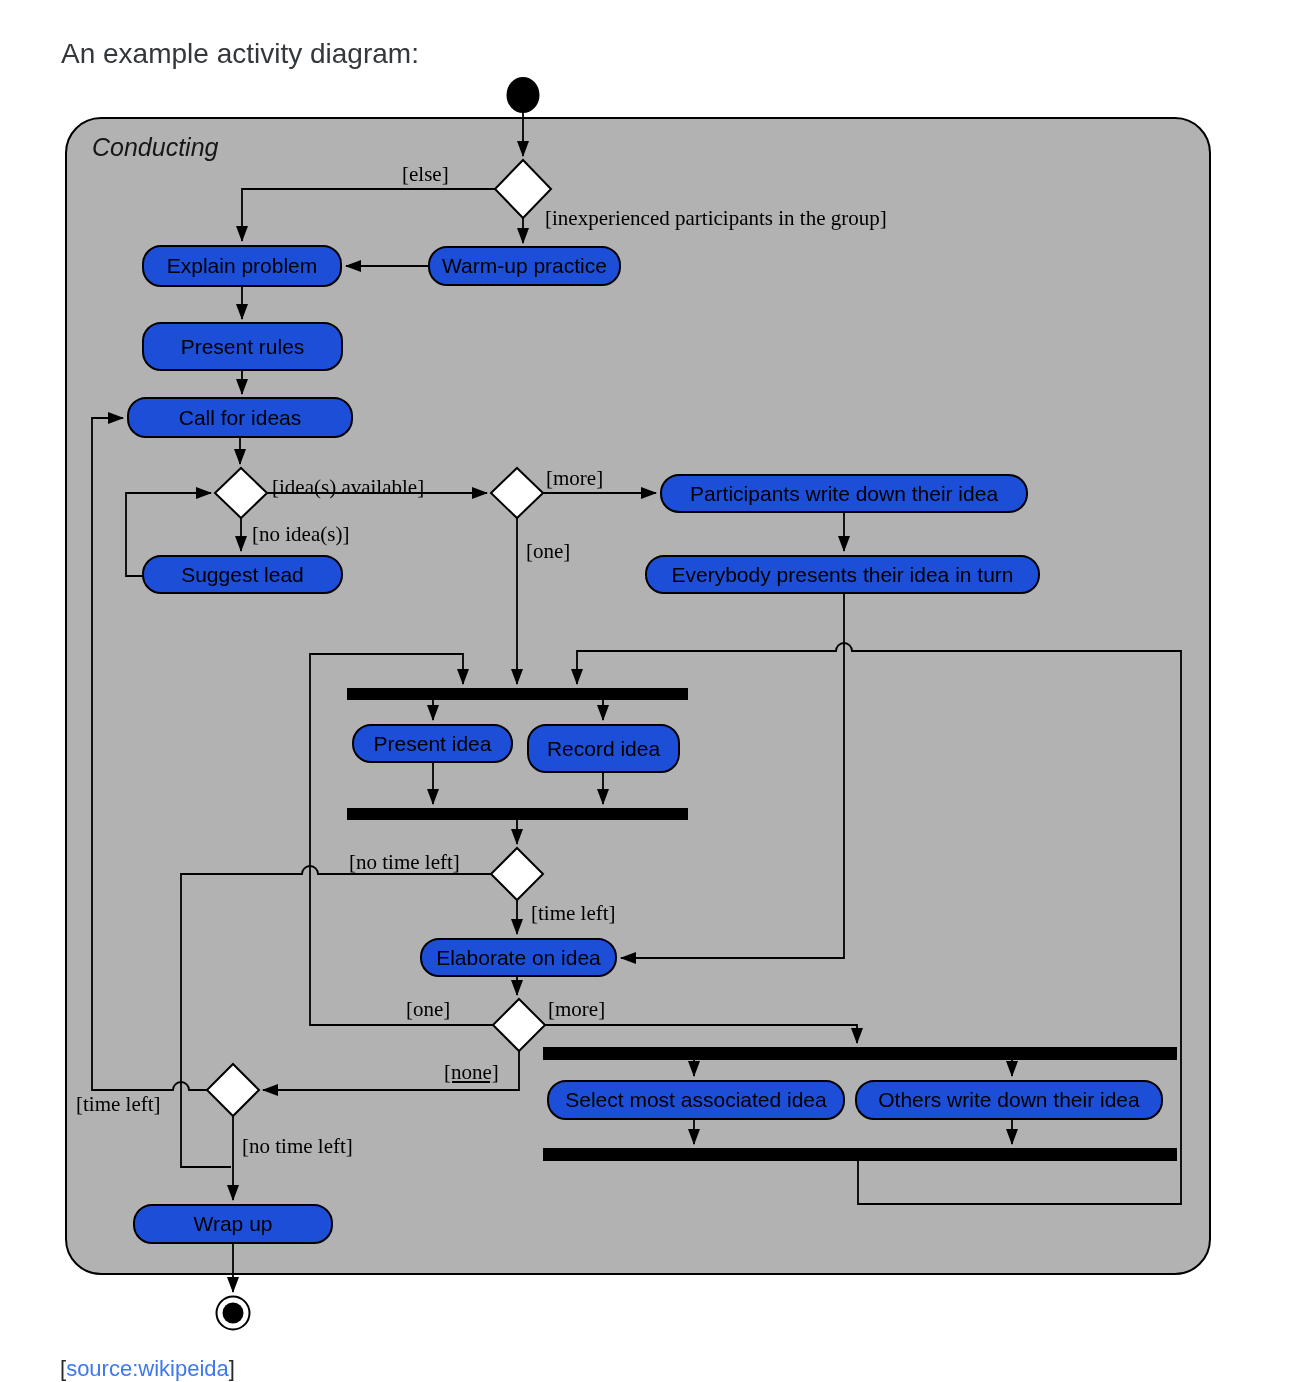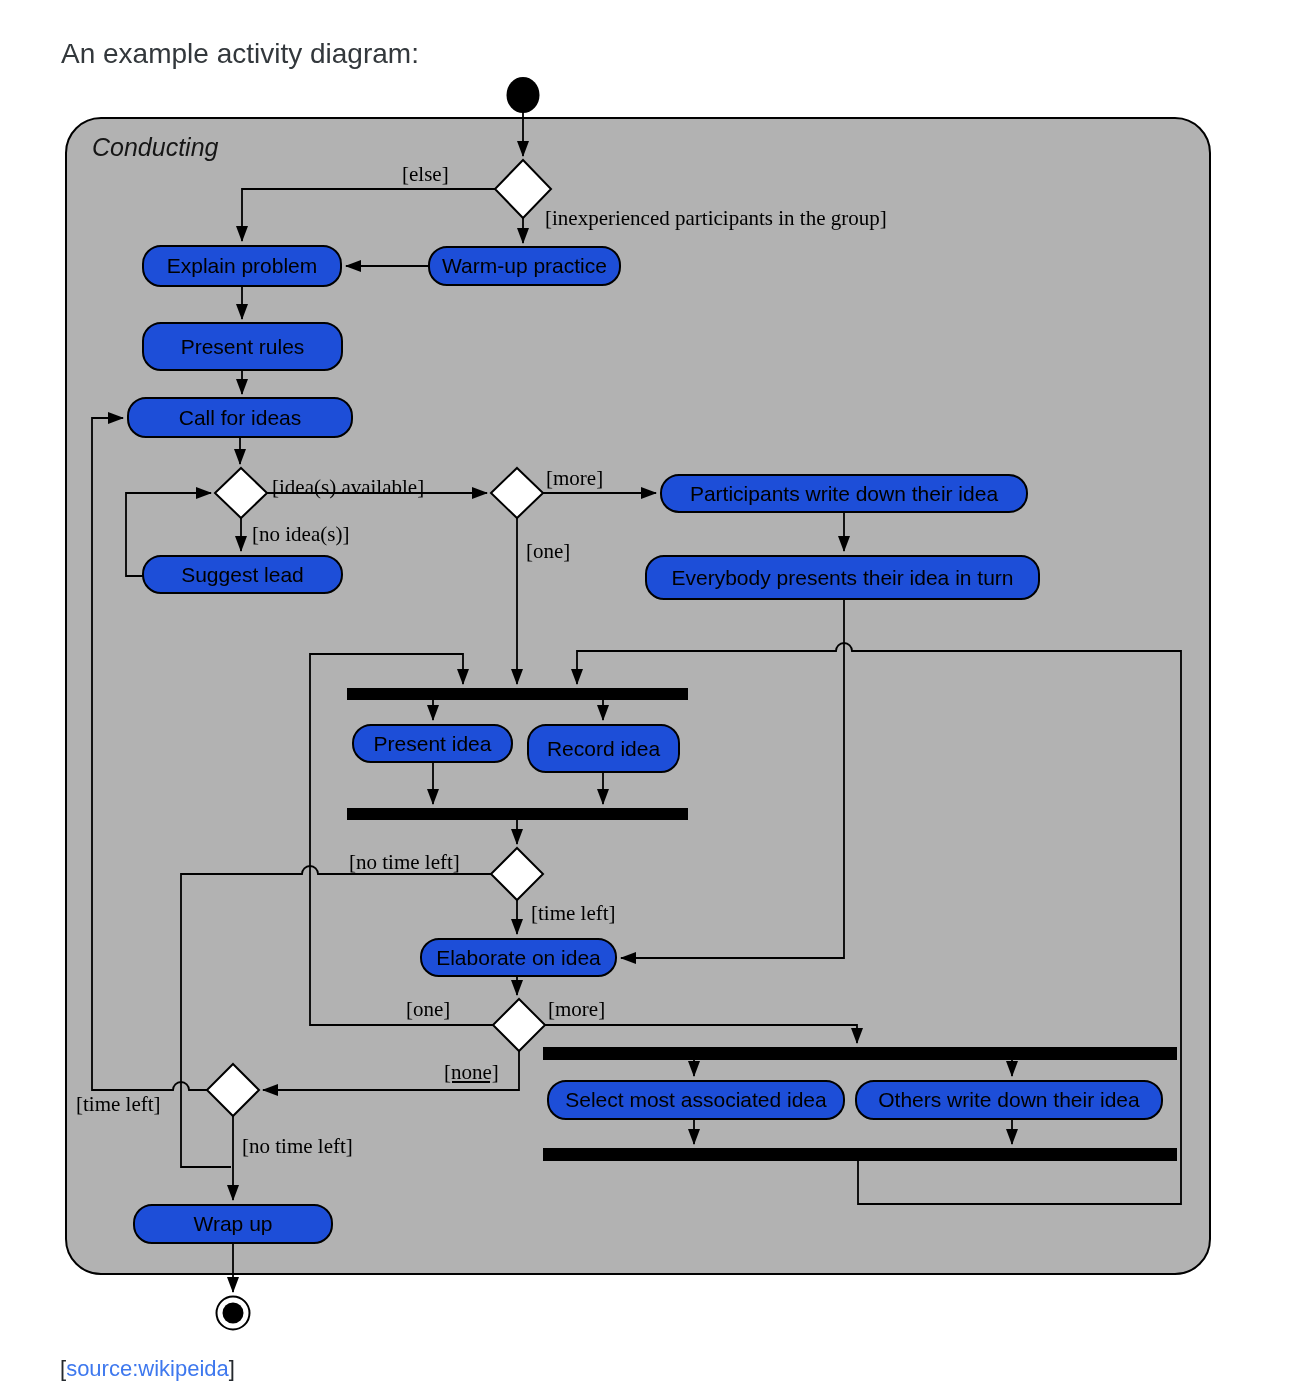--- a/index.html
+++ b/index.html
@@ -95,21 +95,21 @@
     <circle cx="233" cy="1313" r="16.5" fill="#ffffff" stroke="#000" stroke-width="2"></circle>
     <circle cx="233" cy="1313" r="10.5" fill="#000"></circle>
   </svg>
 
   <div class="node" style="left:142px;top:245px;width:200px;height:42px;">Explain problem</div>
   <div class="node" style="left:428px;top:246px;width:193px;height:40px;">Warm-up practice</div>
   <div class="node" style="left:142px;top:322px;width:201px;height:49px;">Present rules</div>
   <div class="node" style="left:127px;top:397px;width:226px;height:41px;">Call for ideas</div>
   <div class="node" style="left:142px;top:555px;width:201px;height:39px;">Suggest lead</div>
   <div class="node" style="left:660px;top:474px;width:368px;height:39px;">Participants write down their idea</div>
-  <div class="node" style="left:645px;top:555px;width:395px;height:45px;">Everybody presents their idea in turn</div>
+  <div class="node" style="left:645px;top:555px;width:395px;height:39px;">Everybody presents their idea in turn</div>
   <div class="node" style="left:352px;top:724px;width:161px;height:39px;">Present idea</div>
   <div class="node" style="left:527px;top:724px;width:153px;height:49px;">Record idea</div>
   <div class="node" style="left:420px;top:938px;width:197px;height:39px;">Elaborate on idea</div>
   <div class="node" style="left:547px;top:1080px;width:298px;height:40px;">Select most associated idea</div>
   <div class="node" style="left:855px;top:1080px;width:308px;height:40px;">Others write down their idea</div>
   <div class="node" style="left:133px;top:1204px;width:200px;height:40px;">Wrap up</div>
 
   <div class="guard" style="left:402px;top:163px;">[else]</div>
   <div class="guard" style="left:545px;top:207px;">[inexperienced participants in the group]</div>
   <div class="guard" style="left:272px;top:467px;margin-top:9px;">[idea(s) available]</div>

